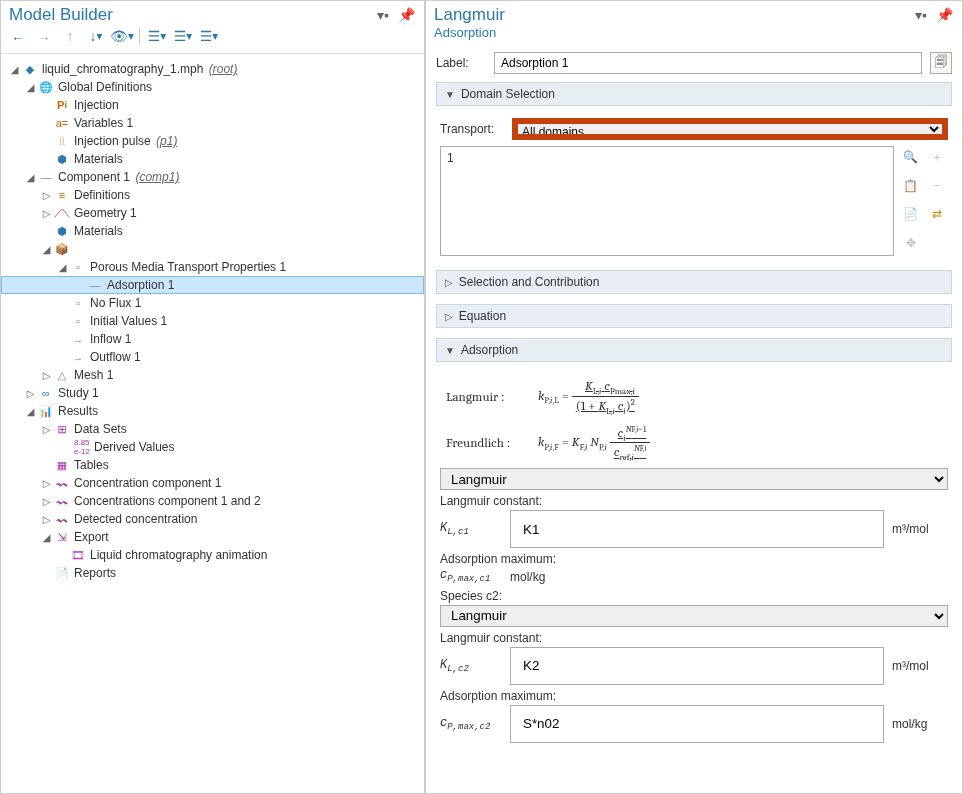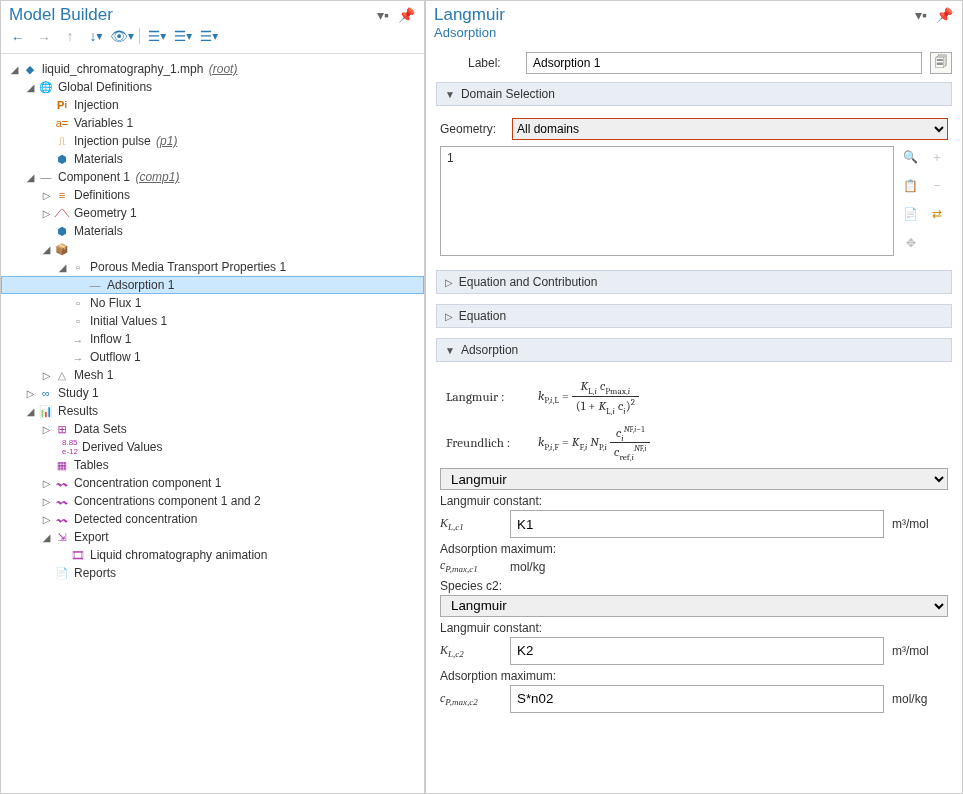--- a/index.html
+++ b/index.html
@@ -20,52 +20,52 @@
 .tree-row.selected { background: #cce8ff; border: 1px solid #7abaf0; }
 .arrow { width: 11px; height: 11px; display: inline-flex; align-items: center; justify-content: center; color: #666; font-size: 10px; margin-right: 2px; }
 .arrow.blank { visibility: hidden; }
 .ticon { width: 16px; height: 16px; display: inline-flex; align-items: center; justify-content: center; margin-right: 4px; font-size: 11px; }
 .tree-label { }
 .italic { font-style: italic; color: #666; }
 .tree-label .italic { margin-left: 2px; text-decoration: underline; }
 
 .settings-body { flex: 1; overflow: auto; padding: 6px 10px; display: flex; flex-direction: column; gap: 6px; }
 .label-row { display: flex; align-items: center; gap: 8px; }
-.label-row .lbl { width: 50px; margin-left: 32px; }
+.label-row .lbl { width: 50px; }
 .label-row input { flex: 1; height: 22px; border: 1px solid #aaa; padding: 0 6px; font-family: inherit; font-size: 12px; }
 .sq-btn { width: 22px; height: 22px; border: 1px solid #aaa; background: #f8f8f4; display: inline-flex; align-items: center; justify-content: center; cursor: pointer; }
 
 .section-header { background: #e8eef4; border: 1px solid #cdd6e0; padding: 4px 8px; display: flex; align-items: center; gap: 6px; cursor: pointer; margin: 2px 0; }
 .section-header .sh-arrow { font-size: 10px; color: #555; }
 .section-content { padding: 4px 4px 6px 4px; }
 
 .sel-row { display: flex; align-items: center; gap: 8px; margin-bottom: 6px; }
 .sel-row .lbl { width: 64px; }
-.sel-row select { flex: 1; height: 22px; border: 1px solid #c2410c; font-family: inherit; font-size: 12px; }
+.sel-row select { flex: 1; height: 22px; border: 6px solid #c2410c; font-family: inherit; font-size: 12px; }
 .sel-area { display: flex; gap: 6px; }
 .active-col { display: flex; flex-direction: column; align-items: center; gap: 2px; width: 44px; }
 .active-box { width: 36px; height: 22px; border: 1px solid #888; background: #f4f4f0; display: flex; align-items: center; justify-content: center; gap: 2px; }
 .on-badge { font-size: 8px; background: #4a9; color: #fff; padding: 1px 3px; border-radius: 2px; }
 .listbox { flex: 1; height: 110px; border: 1px solid #aaa; padding: 4px 6px; overflow: auto; }
 .side-icons { display: grid; grid-template-columns: 22px 22px; gap: 4px; }
 .side-icons .sb { width: 22px; height: 22px; display: inline-flex; align-items: center; justify-content: center; color: #6a8; cursor: pointer; }
 
 .math-block { font-family: Cambria, Georgia, serif; font-size: 13px; padding: 4px 6px; display: flex; gap: 12px; align-items: center; }
 .math-label { min-width: 80px; }
-.frac { display: inline-block; text-align: center; vertical-align: middle; }
+.frac { display: inline-block; text-align: right; vertical-align: middle; text-decoration: underline; }
 .frac .num { display: block; border-bottom: 1px solid #333; padding: 0 4px; }
 .frac .den { display: block; padding: 0 4px; }
 .sub { font-size: 9px; vertical-align: sub; }
 .sup { font-size: 9px; vertical-align: super; }
 
 .field-lbl { margin-top: 4px; }
 .settings-body select.full { width: 100%; height: 22px; border: 1px solid #aaa; margin-top: 2px; padding-left: 6px; }
 .param-row { display: flex; align-items: center; gap: 8px; margin-top: 2px; }
-.param-row .psym { width: 62px; font-style: italic; font-family: Liberation Serif, serif; }
-.param-row input { flex: 1; height: 28px; border: 1px solid #aaa; padding: 0 6px; }
+.param-row .psym { width: 62px; font-style: italic; font-family: Liberation Mono, monospace; }
+.param-row input { flex: 1; height: 38px; border: 1px solid #aaa; padding: 0 12px; }
 .param-row .unit { width: 56px; text-align: left; }
 </style>
 </head>
 <body>
 
 <div class="panel panel-left">
   <div class="panel-title-row">
     <div class="panel-title">Model Builder</div>
     <div class="panel-title-right">
       <span class="tb-icon">▾▪</span>
@@ -182,21 +182,21 @@
     <div class="tree-row" style="padding-left:24px">
       <span class="arrow">◢</span>
         <span class="ticon" style="color:#a3a">📊</span>
       <span class="tree-label">Results</span>
     </div>
     <div class="tree-row" style="padding-left:40px">
       <span class="arrow">▷</span>
         <span class="ticon" style="color:#a3a">⊞</span>
       <span class="tree-label">Data Sets</span>
     </div>
-    <div class="tree-row" style="padding-left:48px">
+    <div class="tree-row" style="padding-left:60px">
       <span class="arrow blank">▷</span>
         <span class="ticon" style="color:#a3a;font-size:8px">8.85<br>e-12</span>
       <span class="tree-label">Derived Values</span>
     </div>
     <div class="tree-row" style="padding-left:40px">
       <span class="arrow blank">▷</span>
         <span class="ticon" style="color:#a3a">▦</span>
       <span class="tree-label">Tables</span>
     </div>
     <div class="tree-row" style="padding-left:40px">
@@ -248,42 +248,42 @@
       <input type="text" value="Adsorption 1" style="">
       <span class="sq-btn">🗐</span>
     </div>
 
     <div class="section-header">
       <span class="sh-arrow">▼</span>
       <span>Domain Selection</span>
     </div>
     <div class="section-content">
       <div class="sel-row">
-        <span class="lbl">Geometry:</span>
+        <span class="lbl">Transport:</span>
         <select><option>All domains</option></select>
       </div>
       <div class="sel-area">
         <div class="listbox">
           <div>1</div>
         </div>
         <div class="side-icons">
           <span class="sb">🔍</span>
           <span class="sb" style="color:#bbb">＋</span>
           <span class="sb" style="color:#c80">📋</span>
           <span class="sb" style="color:#bbb">－</span>
           <span class="sb" style="color:#c80">📄</span>
           <span class="sb" style="color:#c80">⇄</span>
           <span class="sb" style="color:#bbb">✥</span>
         </div>
       </div>
     </div>
 
     <div class="section-header">
       <span class="sh-arrow">▷</span>
-      <span>Equation and Contribution</span>
+      <span>Selection and Contribution</span>
     </div>
     <div class="section-header">
       <span class="sh-arrow">▷</span>
       <span>Equation</span>
     </div>
     <div class="section-header">
       <span class="sh-arrow">▼</span>
       <span>Adsorption</span>
     </div>
 

